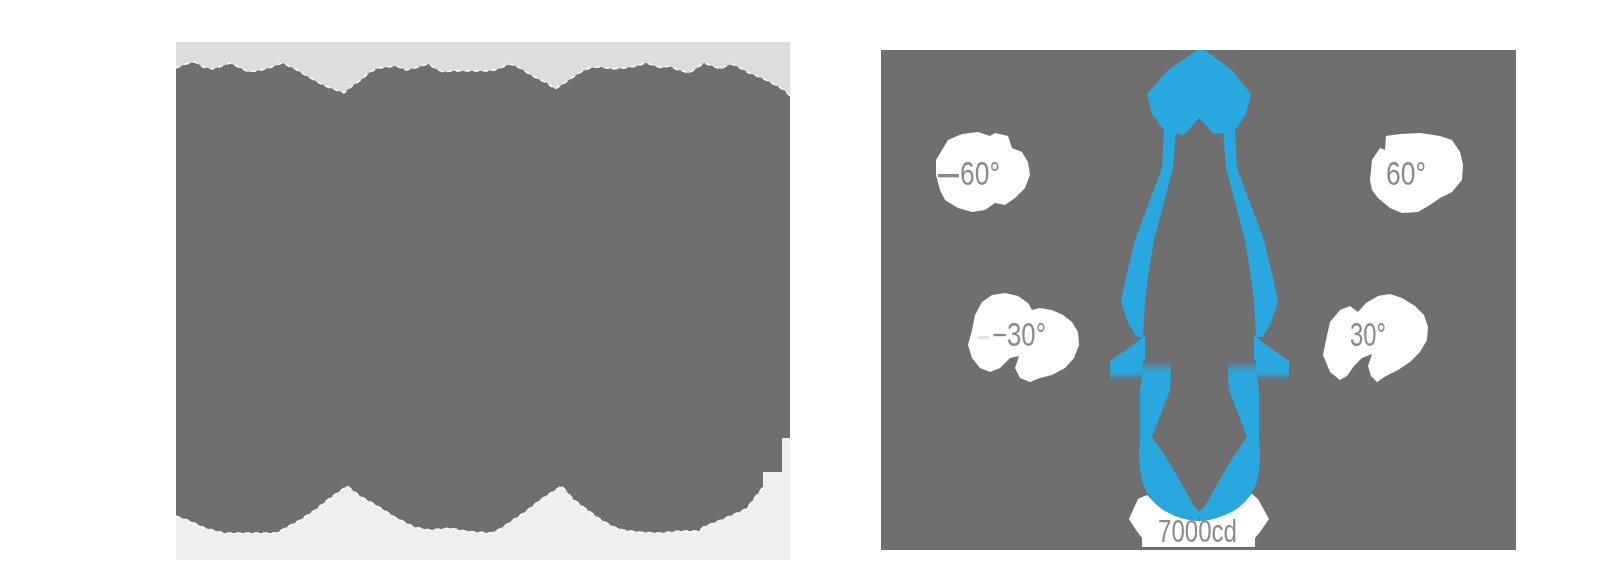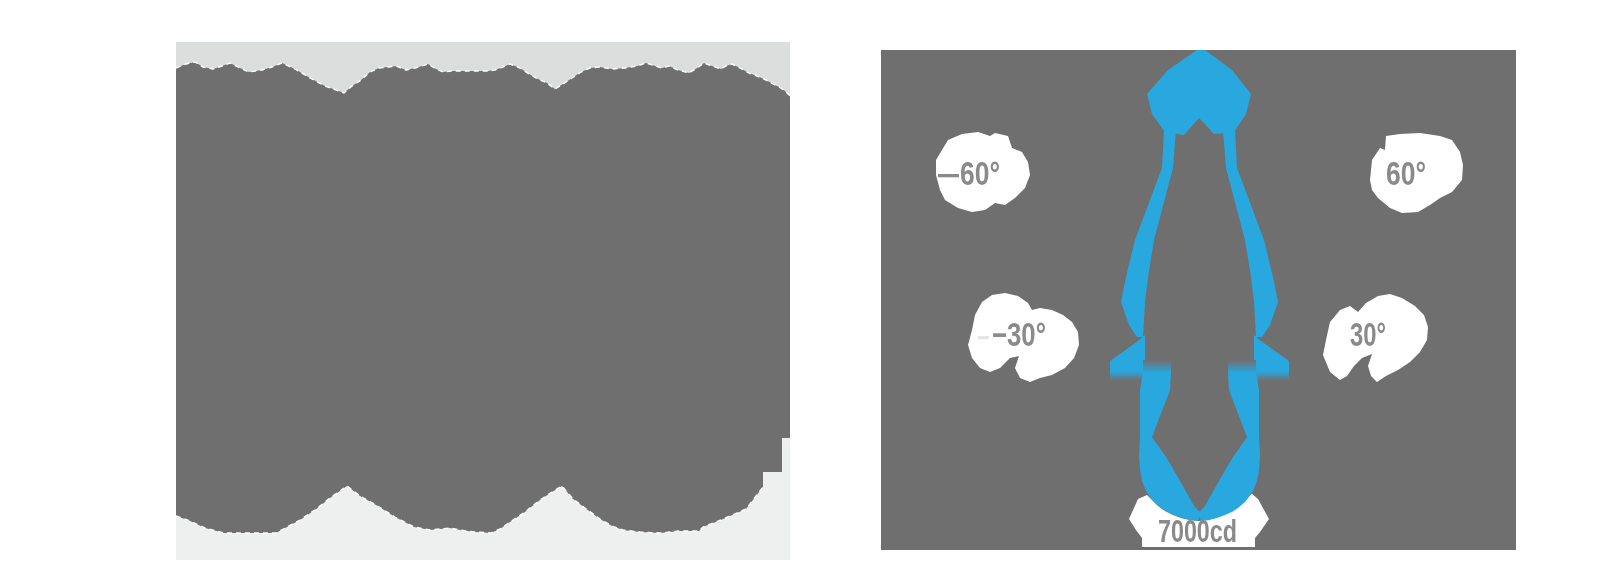--- a/index.html
+++ b/index.html
@@ -1,16 +1,16 @@
 <!DOCTYPE html>
 <html><head>
 <meta charset="utf-8">
 <style>
   html,body{margin:0;padding:0;background:#ffffff;}
-  .wrap{width:1600px;height:576px;position:relative;background:#ffffff;overflow:hidden;font-weight:bold;}
+  .wrap{width:1600px;height:576px;position:relative;background:#ffffff;overflow:hidden;}
   text{font-family:"Liberation Sans",sans-serif;}
 </style>
 </head>
 <body>
 <div class="wrap">
 <svg width="1600" height="576" viewBox="0 0 1600 576">
   <defs>
     <linearGradient id="fadeL" x1="0" y1="0" x2="0" y2="1">
       <stop offset="0" stop-color="#29a8df"></stop>
       <stop offset="1" stop-color="#6f6f6f"></stop>

